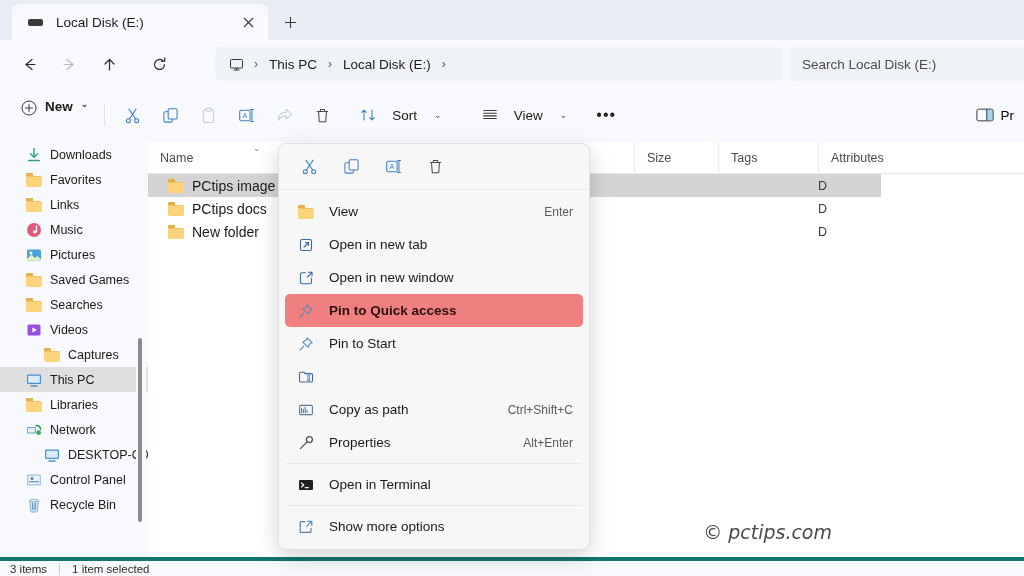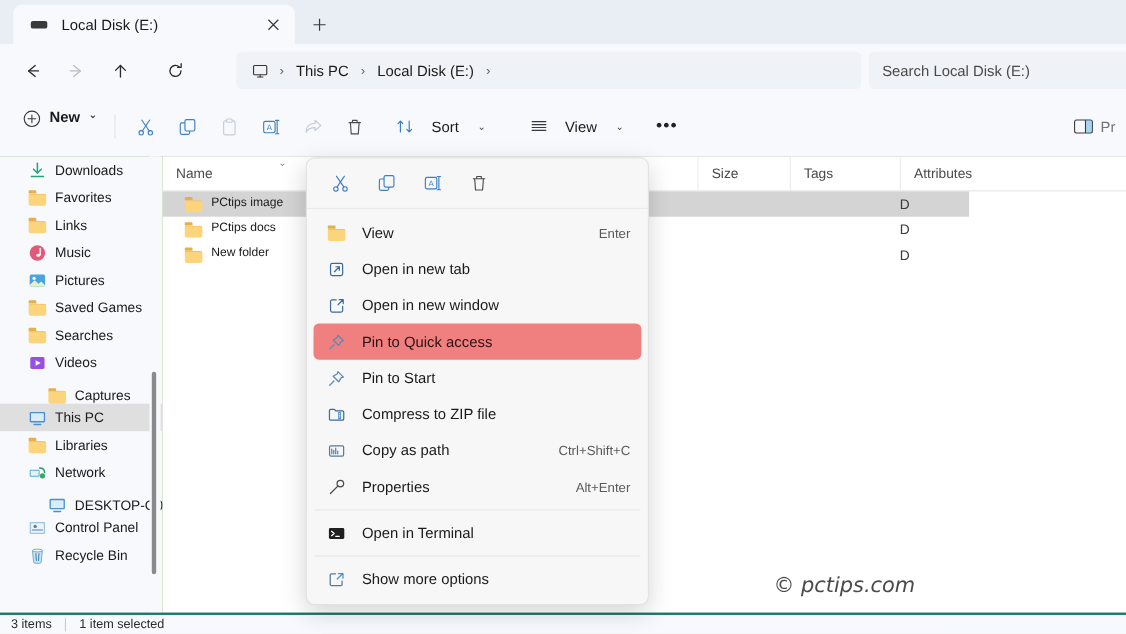--- a/index.html
+++ b/index.html
@@ -136,21 +136,21 @@
     width: 36px; height: 32px; margin-left: 12px;
     display: flex; align-items: center; justify-content: center;
     font-size: 16px; color: #222; letter-spacing: 1px;
   }
   .preview-btn {
     position: absolute; right: 0px; top: 11px;
     display: flex; align-items: center; gap: 7px;
     height: 32px; padding: 0 10px;
   }
   .preview-btn .lbl {
-    font-size: 13.5px; color: #737373; white-space: nowrap;
+    font-size: 13.5px; color: #000000; white-space: nowrap;
   }
 
   
   .content {
     position: absolute; top: 142px; left: 0;
     width: 1024px; height: 415px;
     background: #4d7c0f;
   }
 
   
@@ -158,21 +158,21 @@
     position: absolute; left: 0; top: 0;
     width: 148px; height: 415px;
     background: #f7f9fc;
     overflow: hidden;
   }
   .nav-item {
     display: flex; align-items: center;
     height: 25px; padding-left: 26px; gap: 8px;
     white-space: nowrap;
   }
-  .nav-item.indent { padding-left: 44px; align-items: flex-end; }
+  .nav-item.indent { padding-left: 44px; }
   .nav-item.selected { background: #dfdfdf; }
   .nav-item .nlabel { font-size: 12.5px; color: #1a1a1a; }
   .nav-ico { width: 16px; height: 16px; flex: none; display:flex; align-items:center; justify-content:center;}
 
   .sb-scroll-track {
     position: absolute; right: 2px; top: 0;
     width: 10px; height: 415px;
     background: #f7f9fc;
   }
   .sb-scroll-thumb {
@@ -207,21 +207,21 @@
     display: flex; align-items: center;
   }
   .frow.selected-row::before {
     content: ""; position: absolute;
     left: 0; top: 0; height: 23px; width: 733px;
     background: #d4d4d4;
   }
   .fname {
     position: absolute; left: 20px;
     display: flex; align-items: flex-start; gap: 8px;
-    font-size: 11px; color: #1a1a1a; white-space: nowrap;
+    font-size: 14px; color: #1a1a1a; white-space: nowrap;
   }
   .fattr {
     position: absolute; left: 670px;
     font-size: 12.5px; color: #3a3a3a;
   }
 
   
   .folder-ico { width: 16px; height: 13px; position: relative; flex: none; }
   .folder-ico::before {
     content: ""; position: absolute; left: 0; top: 0;
@@ -234,21 +234,21 @@
     border-radius: 1px 2px 2px 2px;
     border-top: 1px solid #f0c264;
   }
 
   
   .statusbar {
     position: absolute; bottom: 0; left: 0;
     width: 1024px; height: 19px;
     background: #f7f9fc;
     display: flex; align-items: center;
-    border-top: 2px solid #0f766e;
+    border-top: 4px solid #0f766e;
   }
   .status-text {
     font-size: 11.5px; color: #2b2b2b;
     padding-left: 10px;
   }
   .status-div {
     width: 1px; height: 12px; background: #c9ccd2; margin: 0 12px;
   }
   .watermark {
     position: absolute; right: 20px; bottom: 33px;
@@ -278,21 +278,21 @@
     width: 32px; height: 30px;
     display: flex; align-items: center; justify-content: center;
     border-radius: 5px;
   }
   .ctx-list { padding: 5px 6px 6px 6px; }
   .ctx-item {
     display: flex; align-items: center;
     height: 33px; padding: 0 10px 0 12px;
     border-radius: 5px;
   }
-  .ctx-item.highlighted { background: #f08080; }
+  .ctx-item.highlighted { background: #f08080; font-weight: bold; }
   .ctx-ico {
     width: 18px; height: 18px; flex: none;
     display: flex; align-items: center; justify-content: center;
     margin-right: 14px;
   }
   .ctx-label {
     font-size: 13.5px; color: #1a1a1a; flex: 1; white-space: nowrap;
   }
   .ctx-item.highlighted .ctx-label { color: #2a1010; }
   .ctx-accel { font-size: 12px; color: #5a5a5a; white-space: nowrap; }
@@ -712,21 +712,20 @@
           <span class="ctx-label">Pin to Start</span>
         </div>
         <div class="ctx-item">
           <span class="ctx-ico">
             <svg width="16" height="16" viewBox="0 0 16 16">
               <path d="M1.5 4.4 C1.5 3.7 2 3.2 2.7 3.2 L6 3.2 L7.2 4.6 L13.3 4.6 C14 4.6 14.5 5.1 14.5 5.8 L14.5 11.8 C14.5 12.5 14 13 13.3 13 L2.7 13 C2 13 1.5 12.5 1.5 11.8 Z" stroke="#3a6a9a" stroke-width="1.1" fill="none" stroke-linejoin="round"></path>
               <rect x="9.4" y="5.6" width="2.6" height="6.6" rx="0.5" fill="#4a90d0"></rect>
               <path d="M10.1 7.1 L11.3 7.1 M10.1 8.6 L11.3 8.6 M10.1 10.1 L11.3 10.1" stroke="#fff" stroke-width="0.85"></path>
             </svg>
           </span>
-          <span class="ctx-label">Compress to ZIP file</span>
         </div>
         <div class="ctx-item">
           <span class="ctx-ico">
             <svg width="16" height="16" viewBox="0 0 16 16">
               <rect x="1.6" y="3.4" width="12.8" height="9.2" rx="1.2" stroke="#5a7a9a" stroke-width="1.1" fill="none"></rect>
               <path d="M3.6 10.6 L3.6 6.2 M5.4 10.6 L5.4 7.4 M7.2 10.6 L7.2 5.4 M9 10.6 L9 8.2" stroke="#4a80b8" stroke-width="1.1" stroke-linecap="round"></path>
             </svg>
           </span>
           <span class="ctx-label">Copy as path</span>
           <span class="ctx-accel">Ctrl+Shift+C</span>

